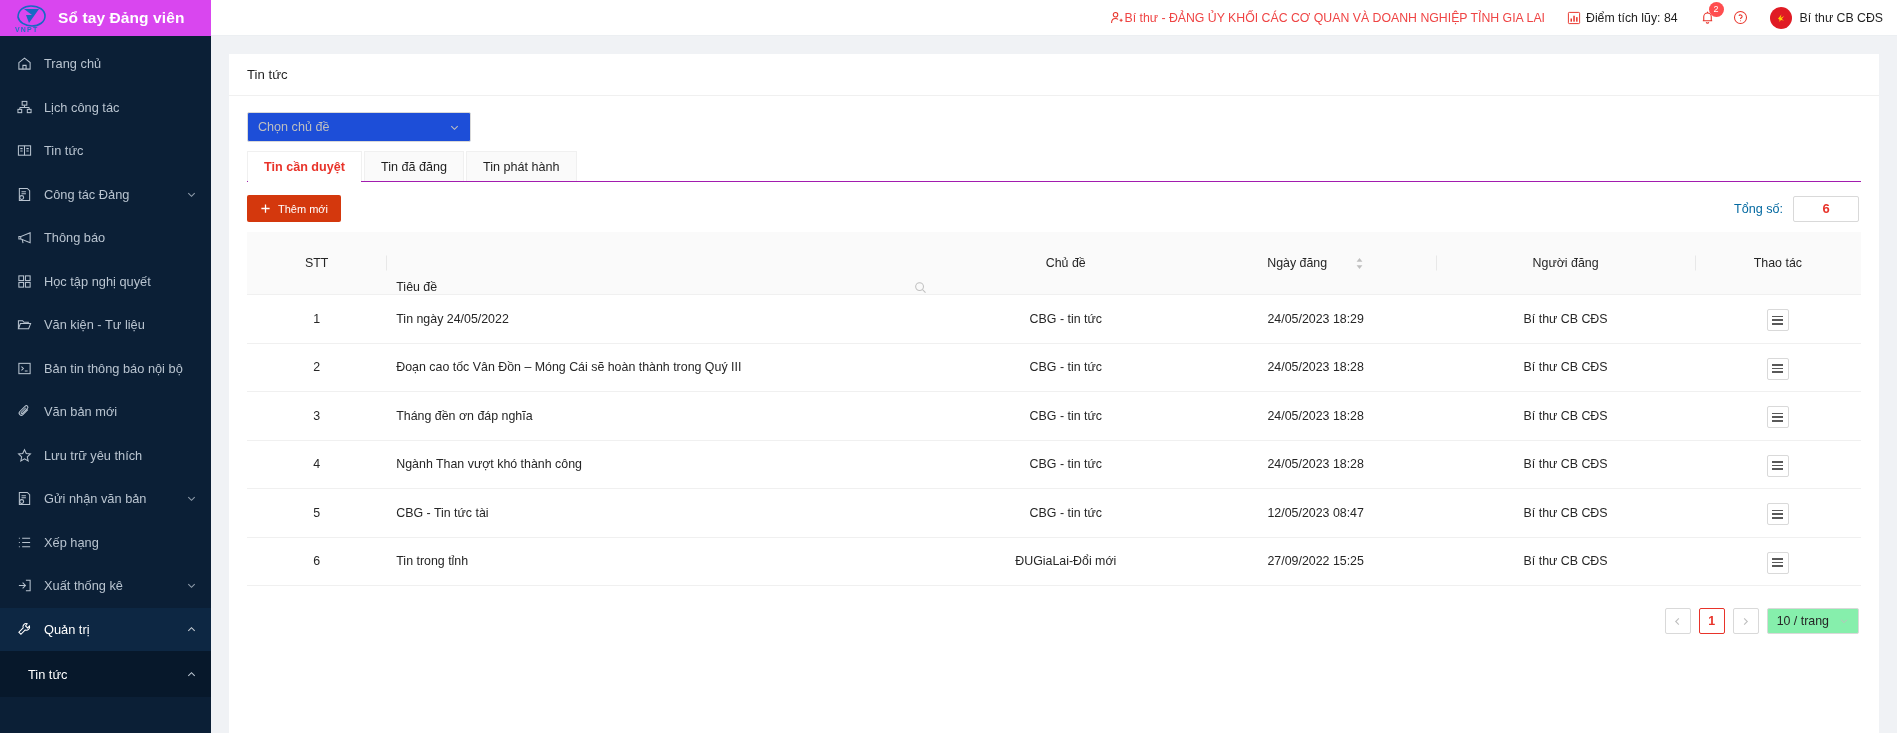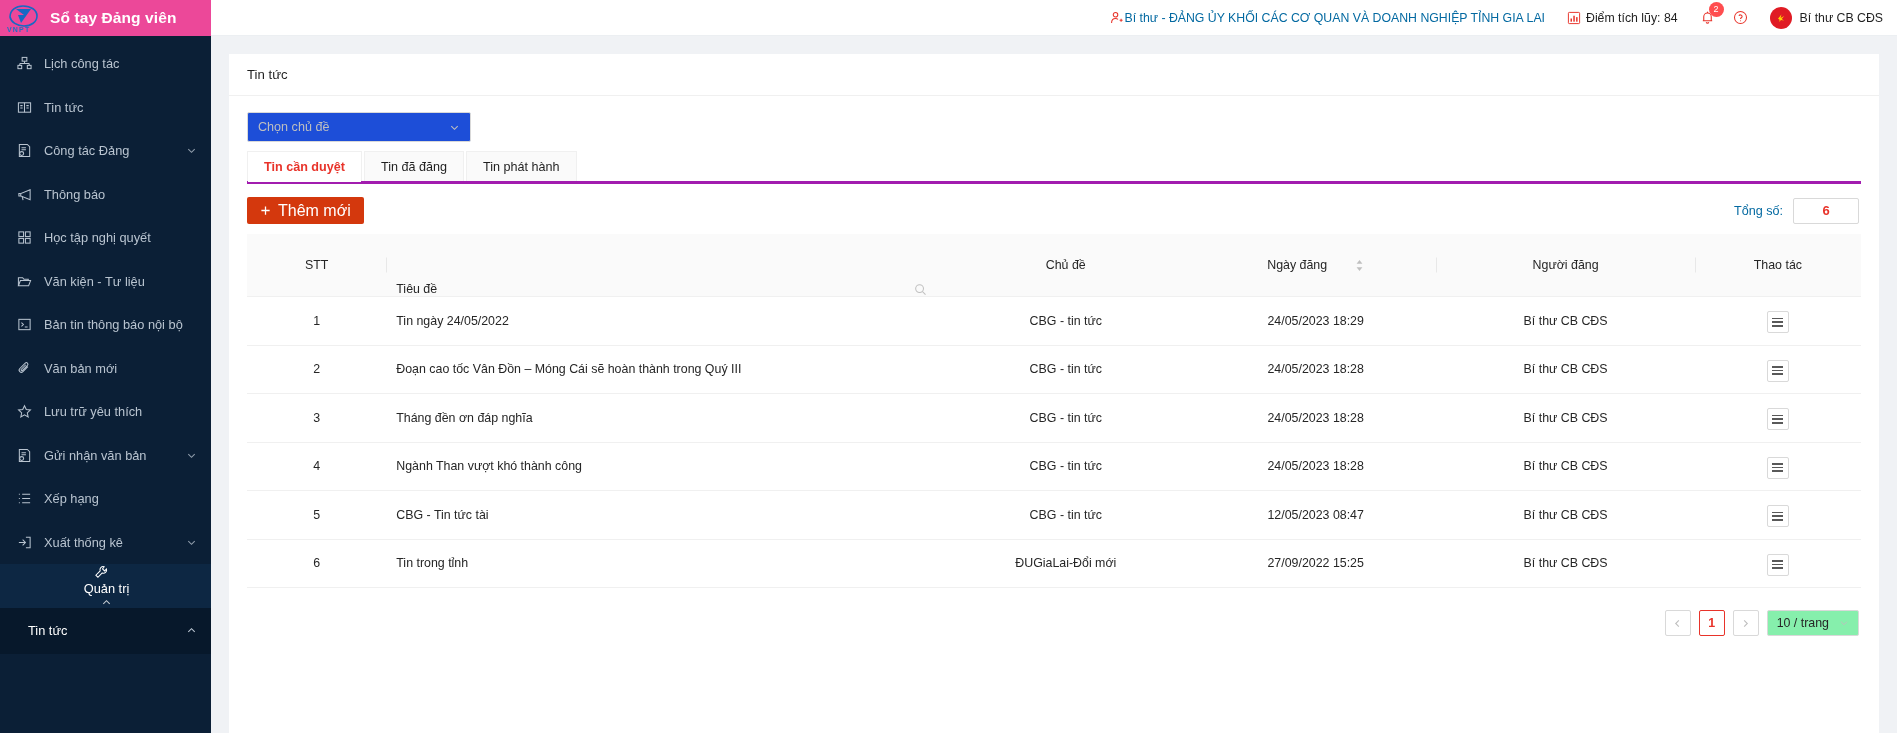--- a/index.html
+++ b/index.html
@@ -13,62 +13,62 @@
 
   
   .sidebar {
     width: 211px; min-width: 211px; height: 733px;
     background: #0b1f36;
     display: flex; flex-direction: column;
     overflow: hidden;
   }
   .brand {
     height: 36px; display: flex; align-items: center;
-    padding-left: 4px; gap: 6px;
-    background: #ec4899;
+    padding-left: 12px; gap: 6px;
+    background: #d946ef;
   }
   .brand-logo { width: 40px; height: 30px; position: relative; flex: none; }
   .brand-title {
     color: #ffffff; font-size: 15.5px; font-weight: 700;
     letter-spacing: .1px; white-space: nowrap;
   }
   .nav { flex: 1; padding-top: 6px; }
   .nav-item {
     display: flex; align-items: center;
     height: 43.5px; padding-left: 16px; padding-right: 14px;
     color: #b9c4d0; font-size: 12.8px; cursor: pointer;
     position: relative;
   }
   .nav-item .ic {
     width: 17px; height: 17px; flex: none; margin-right: 11px;
     display: flex; align-items: center; justify-content: center;
     color: #b9c4d0;
   }
   .nav-item .lbl { white-space: nowrap; flex: 1; }
   .nav-item .caret { opacity: .75; }
-  .nav-item.active { background: #0d2743; color: #ffffff; flex-direction: column; }
+  .nav-item.active { background: #0d2743; color: #ffffff; }
   .nav-item.active .ic, .nav-item.active .lbl { color: #ffffff; }
   .nav-sub {
     display: flex; align-items: center;
     height: 46px; padding-left: 28px; padding-right: 14px;
     background: #07182b; color: #ffffff; font-size: 12.8px; cursor: pointer;
   }
   .nav-sub .lbl { flex: 1; white-space: nowrap; }
 
   
   .main { flex: 1; display: flex; flex-direction: column; min-width: 0; }
   .topbar {
     height: 36px; background: #ffffff;
     display: flex; align-items: center; justify-content: flex-end;
     padding-right: 14px; gap: 0px;
     border-bottom: 1px solid #eceff2;
   }
   .tb-role {
     display: flex; align-items: center; 
-    font-size: 12.3px; color: #0369a1; white-space: nowrap;
+    font-size: 12.3px; color: #ef4444; white-space: nowrap;
   }
   .tb-points {
     display: flex; align-items: center; gap: 5px;
     font-size: 12.3px; color: #1f1f1f; white-space: nowrap;
     margin-left: 22px;
   }
   .tb-icon { margin-left: 22px; position: relative; display:flex; align-items:center; cursor: pointer;}
   .tb-icon.help { margin-left: 18px; }
   .badge {
     position: absolute; top: -8px; left: 9px;
@@ -97,21 +97,21 @@
   .card-head .t { font-size: 13.2px; color: #1f1f1f; }
   .card-body { padding: 16px 18px 0 18px; flex: 1; display: flex; flex-direction: column; min-height:0; }
 
   .select-topic {
     width: 224px; height: 30px;
     border: 1px solid #d9d9d9; border-radius: 2px;
     display: flex; align-items: center; justify-content: space-between;
     padding: 0 10px; background: #1d4ed8; cursor: pointer;
   }
   .select-topic .ph { font-size: 12.6px; color: #bfbfbf; }
-  .tabs { display: flex; margin-top: 9px; border-bottom: 3px solid #a21caf; }
+  .tabs { display: flex; margin-top: 9px; border-bottom: 1px solid #a21caf; }
   .tab {
     height: 30px; padding: 0 16px;
     display: flex; align-items: center; justify-content: center;
     font-size: 12.6px; color: #1f1f1f; cursor: pointer;
     background: #fafafa; border: 1px solid #f0f0f0; border-bottom: none;
     margin-right: 2px;
   }
   .tab.active {
     background: #ffffff; color: #e8332a; font-weight: 700;
     border-color: #f0f0f0; position: relative; top: 0;
@@ -120,21 +120,21 @@
     content:''; position:absolute; left:0; right:0; bottom:-1px; height:1px; background:#fff;
   }
 
   .toolbar {
     display: flex; align-items: center; justify-content: space-between;
     margin-top: 13px; padding-right: 2px;
   }
   .btn-add {
     background: #d4380d; color: #fff; border: none;
     height: 27px; padding: 0 13px; border-radius: 2px;
-    font-size: 16px; display: flex; align-items: center; gap: 7px;
+    font-size: 11px; display: flex; align-items: center; gap: 7px;
     cursor: pointer; font-family: inherit;
   }
   .total { display: flex; align-items: center; gap: 10px; }
   .total .lb { font-size: 12.6px; color: #0369a1; }
   .total .val {
     width: 66px; height: 26px; border: 1px solid #d9d9d9; border-radius: 2px;
     display: flex; align-items: center; justify-content: center;
     color: #e8332a; font-weight: 700; font-size: 13px;
   }
 
@@ -194,20 +194,29 @@
           <path d="M6 14 C6 7,12 3,19 3 C27 3,33 7,33 13 C33 19,27 23,20 23 C13 23,7 19,6 14 Z" fill="none" stroke="#1769c4" stroke-width="1.6"></path>
           <path d="M12 6 L27 6 L17 20 L14 12 L20 12 Z" fill="#1769c4"></path>
           <text x="3" y="29" font-family="Liberation Sans, sans-serif" font-size="7" font-weight="700" fill="#1f6fc4" letter-spacing="1.2">VNPT</text>
         </svg>
       </span>
       <span class="brand-title">Sổ tay Đảng viên</span>
     </div>
 
     <nav class="nav">
 
+      <div class="nav-item">
+        <span class="ic">
+            <svg width="15" height="15" viewBox="0 0 16 16" fill="none" stroke="currentColor" stroke-width="1.1">
+              <path d="M2 7 L8 2.3 L14 7 V14 H2 Z"></path>
+              <path d="M6.3 14 V10 H9.7 V14"></path>
+            </svg>
+          </span>
+        <span class="lbl">Trang chủ</span>
+      </div>
 
       <div class="nav-item">
         <span class="ic">
             <svg width="15" height="15" viewBox="0 0 16 16" fill="none" stroke="currentColor" stroke-width="1.1">
               <rect x="5.5" y="1.5" width="5" height="4"></rect>
               <path d="M8 5.5 V8 M3 8 H13 M3 8 V10"></path>
               <path d="M13 8 V10"></path>
               <rect x="1" y="10" width="4" height="3.5"></rect>
               <rect x="11" y="10" width="4" height="3.5"></rect>
             </svg>

